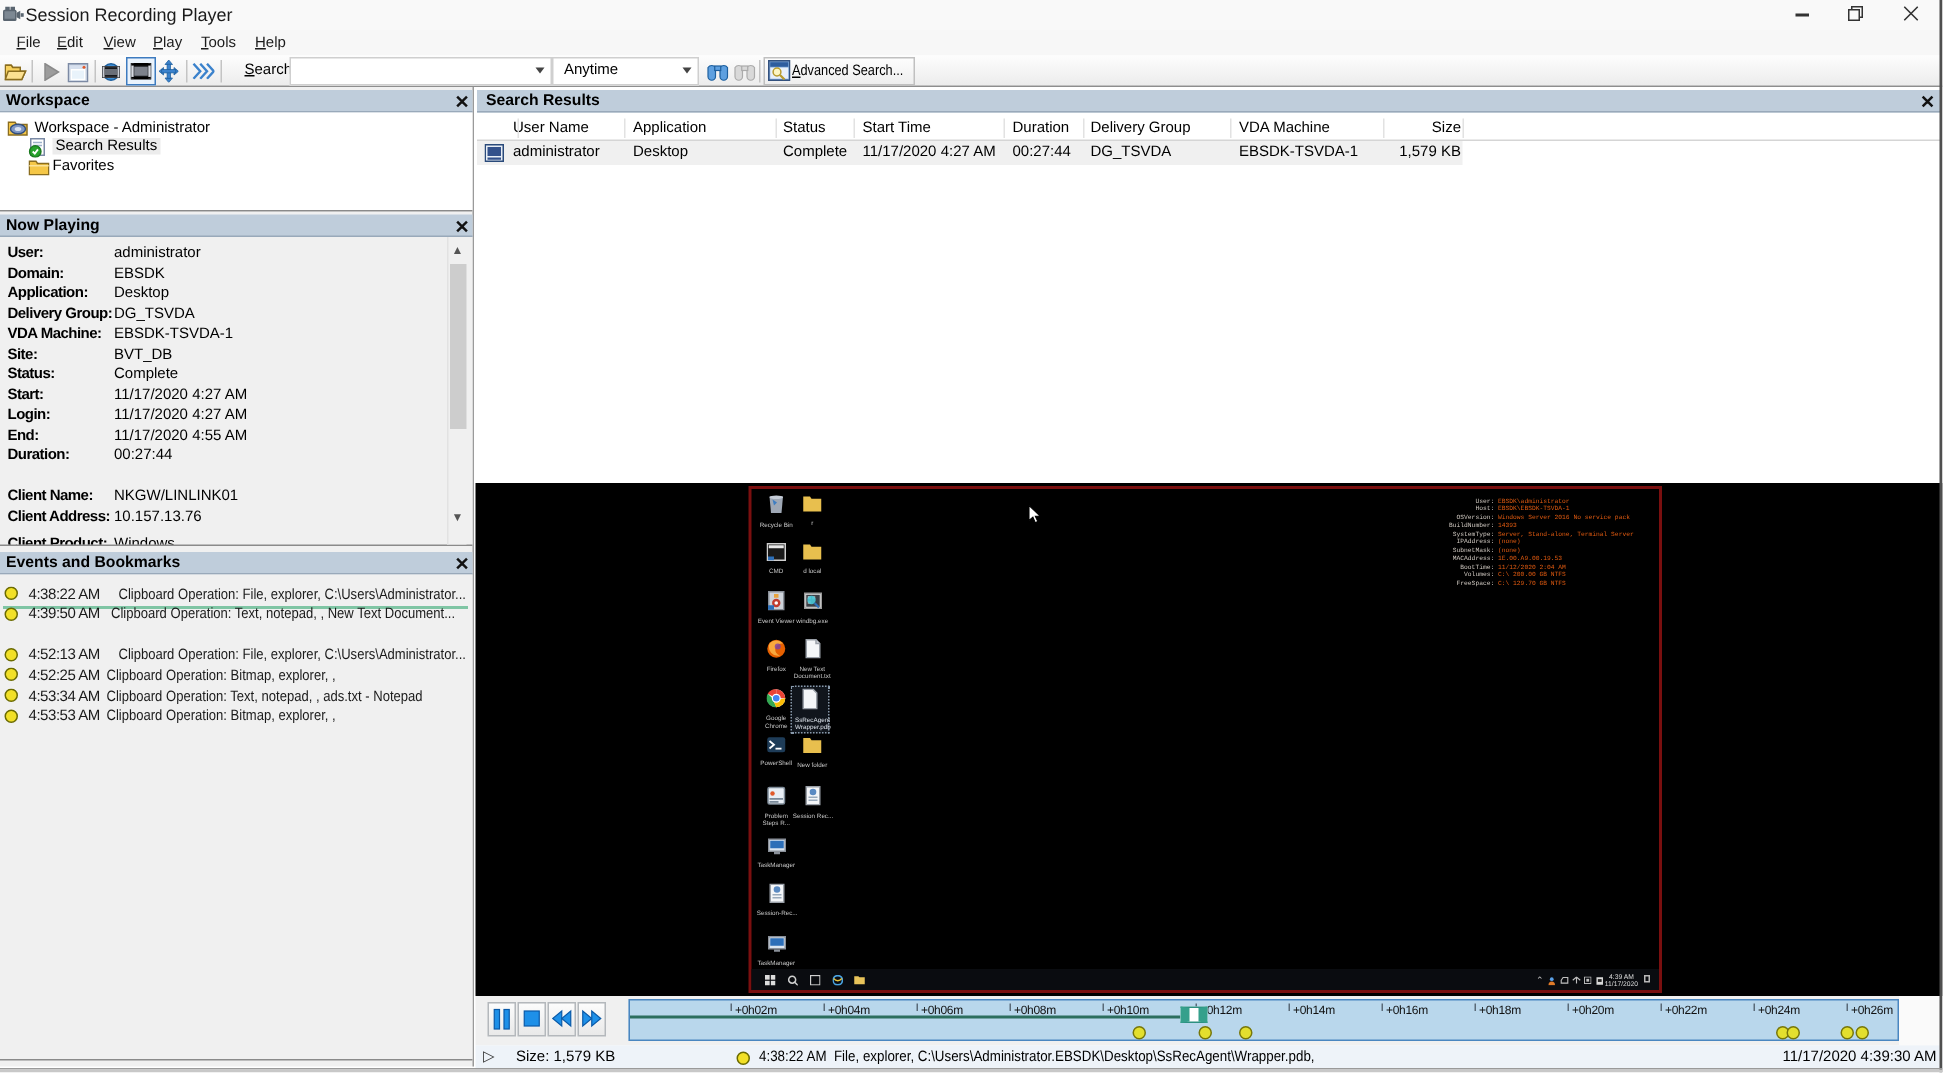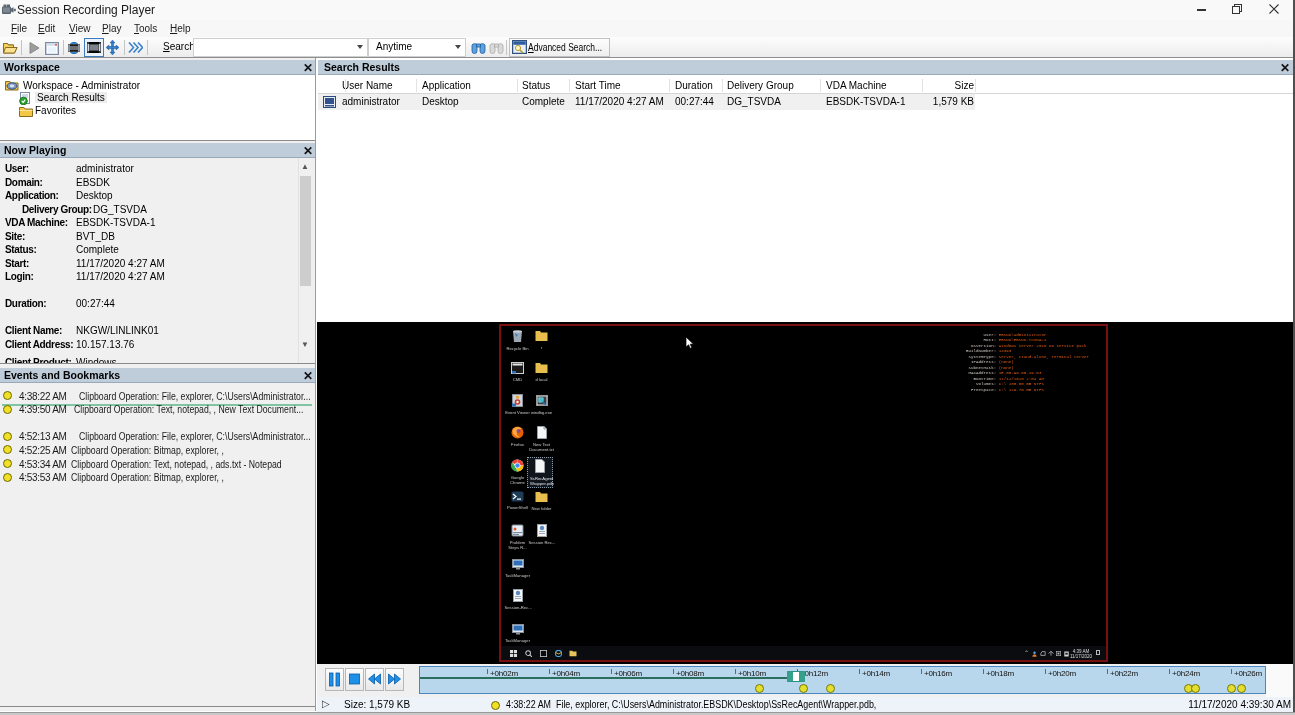--- a/index.html
+++ b/index.html
@@ -174,21 +174,21 @@
         <i>administrator</i>
       </div>
     <div class="npl" style="top:18.5px;">
         <b>Domain:</b>
         <i>EBSDK</i>
       </div>
     <div class="npl" style="top:32px;">
         <b>Application:</b>
         <i>Desktop</i>
       </div>
-    <div class="npl" style="top:45.5px;margin-left:17px;">
+    <div class="npl" style="top:45.5px;">
         <b>Delivery Group:</b>
         <i>DG_TSVDA</i>
       </div>
     <div class="npl" style="top:59px;">
         <b>VDA Machine:</b>
         <i>EBSDK-TSVDA-1</i>
       </div>
     <div class="npl" style="top:72.5px;">
         <b>Site:</b>
         <i>BVT_DB</i>
@@ -197,20 +197,24 @@
         <b>Status:</b>
         <i>Complete</i>
       </div>
     <div class="npl" style="top:99.5px;">
         <b>Start:</b>
         <i>11/17/2020 4:27 AM</i>
       </div>
     <div class="npl" style="top:113px;">
         <b>Login:</b>
         <i>11/17/2020 4:27 AM</i>
+      </div>
+    <div class="npl" style="top:126.5px;">
+        <b>End:</b>
+        <i>11/17/2020 4:55 AM</i>
       </div>
     <div class="npl" style="top:140px;">
         <b>Duration:</b>
         <i>00:27:44</i>
       </div>
     <div class="npl" style="top:167px;">
         <b>Client Name:</b>
         <i>NKGW/LINLINK01</i>
       </div>
     <div class="npl" style="top:180.5px;">

